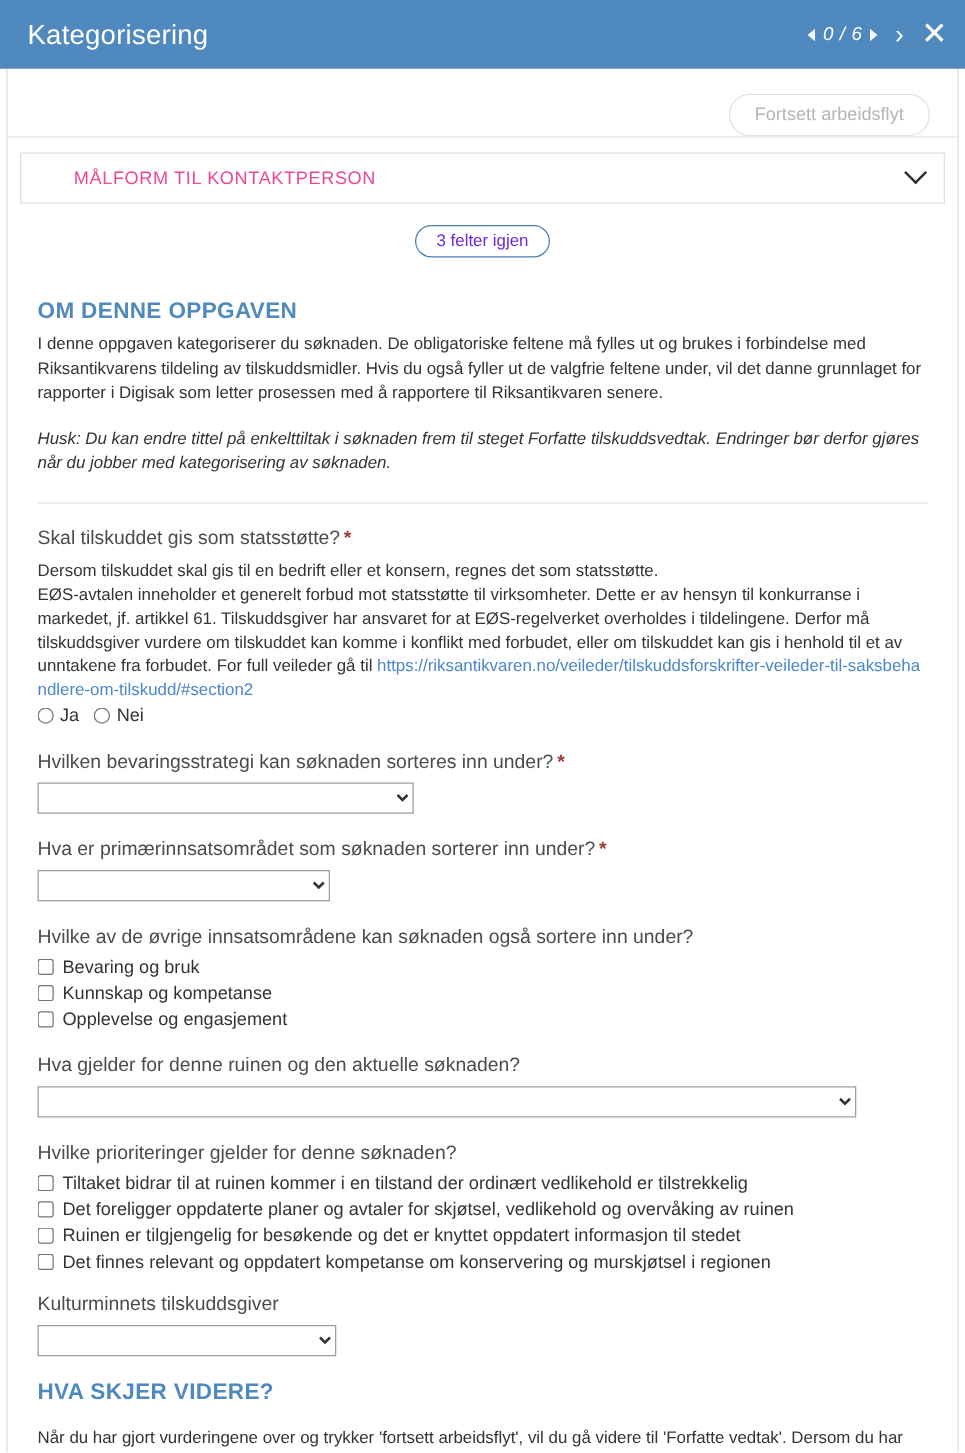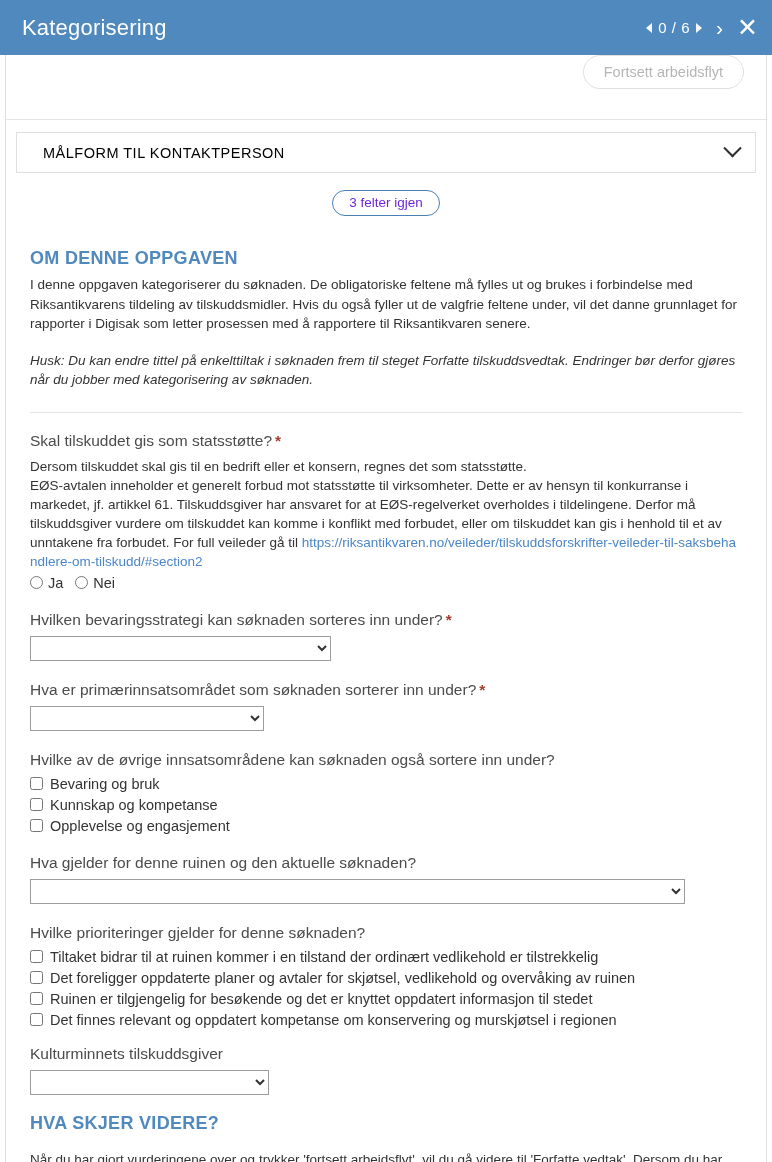--- a/index.html
+++ b/index.html
@@ -28,20 +28,21 @@
     letter-spacing: .2px;
     line-height: 1;
   }
   .titlebar .spacer { flex: 1 1 auto; }
   .nav-group {
     display: flex;
     align-items: center;
     gap: 6px;
     font-size: 14px;
     margin-right: 14px;
+    font-style: italic;
   }
   .tri {
     display: inline-block;
     width: 0; height: 0;
     border-top: 5px solid transparent;
     border-bottom: 5px solid transparent;
     opacity: .95;
   }
   .tri-left  { border-right: 6px solid #ffffff; }
   .tri-right { border-left: 6px solid #ffffff; }
@@ -61,24 +62,24 @@
     border: 1px solid #dedede;
     border-top: none;
     margin: 0 5px;
     height: 1115px;
     background: #ffffff;
     overflow: hidden;
   }
 
   
   .actionbar {
-    height: 65px;
+    height: 55px;
     border-bottom: 1px solid #e4e4e4;
     display: flex;
-    align-items: flex-start;
+    align-items: flex-end;
     justify-content: flex-end;
     padding-right: 22px;
   }
   .btn-workflow {
     border: 1px solid #e0e0e0;
     border-radius: 18px;
     background: #ffffff;
     color: #b5b5b5;
     font-size: 14.5px;
     font-family: "Liberation Sans", sans-serif;
@@ -93,22 +94,23 @@
     height: 41px;
     display: flex;
     align-items: center;
     padding: 0 16px 0 26px;
     cursor: pointer;
     background: #fff;
   }
   .accordion .acc-label {
     font-size: 14.5px;
     letter-spacing: .5px;
-    color: #000000;
+    color: #ec4899;
     flex: 1 1 auto;
+    margin-left: 16px;
   }
   .acc-chevron {
     width: 13px; height: 13px;
     border-right: 2px solid #2f2f2f;
     border-bottom: 2px solid #2f2f2f;
     transform: rotate(45deg) translate(-3px,-3px);
   }
 
   
   .badge-row {

